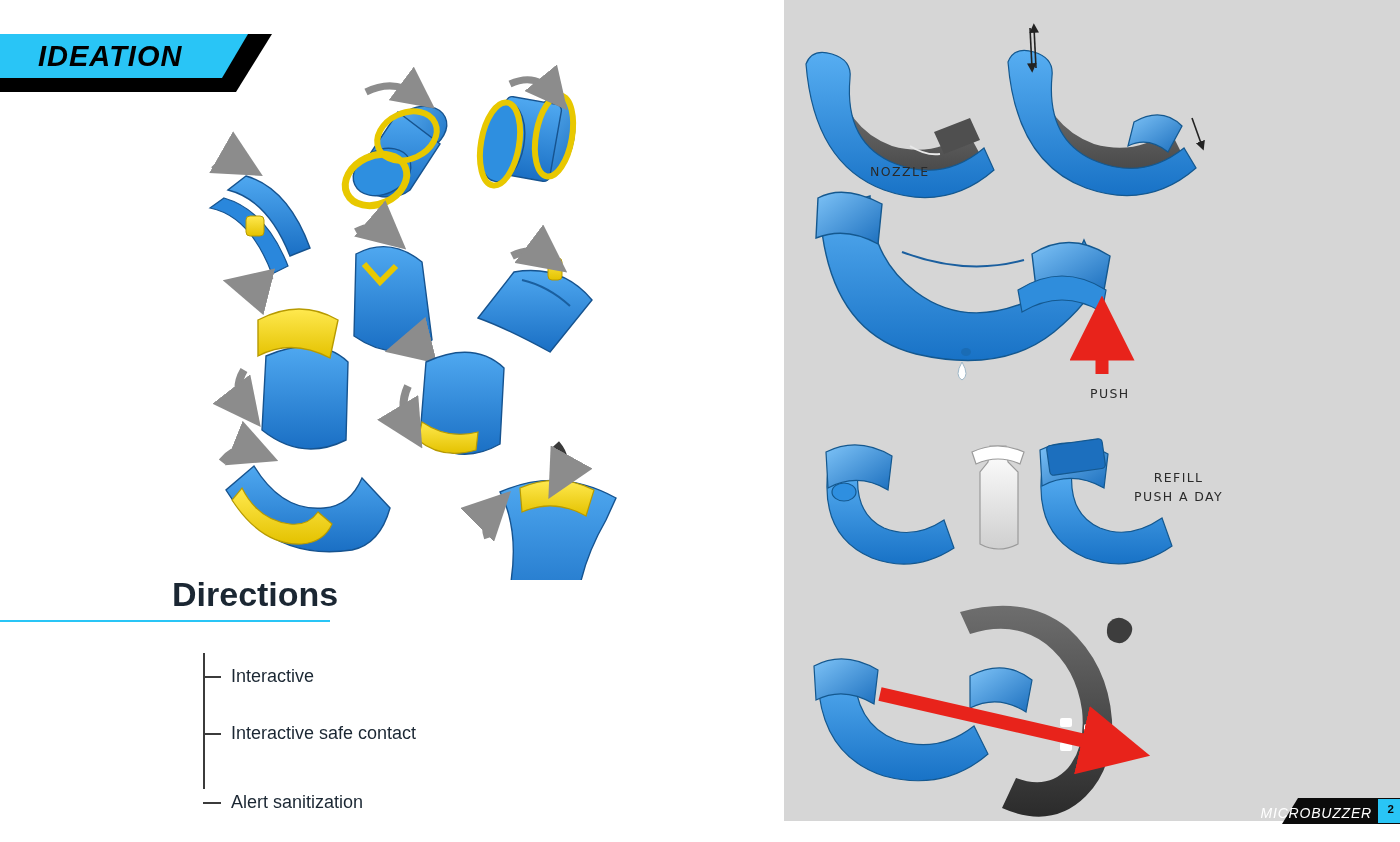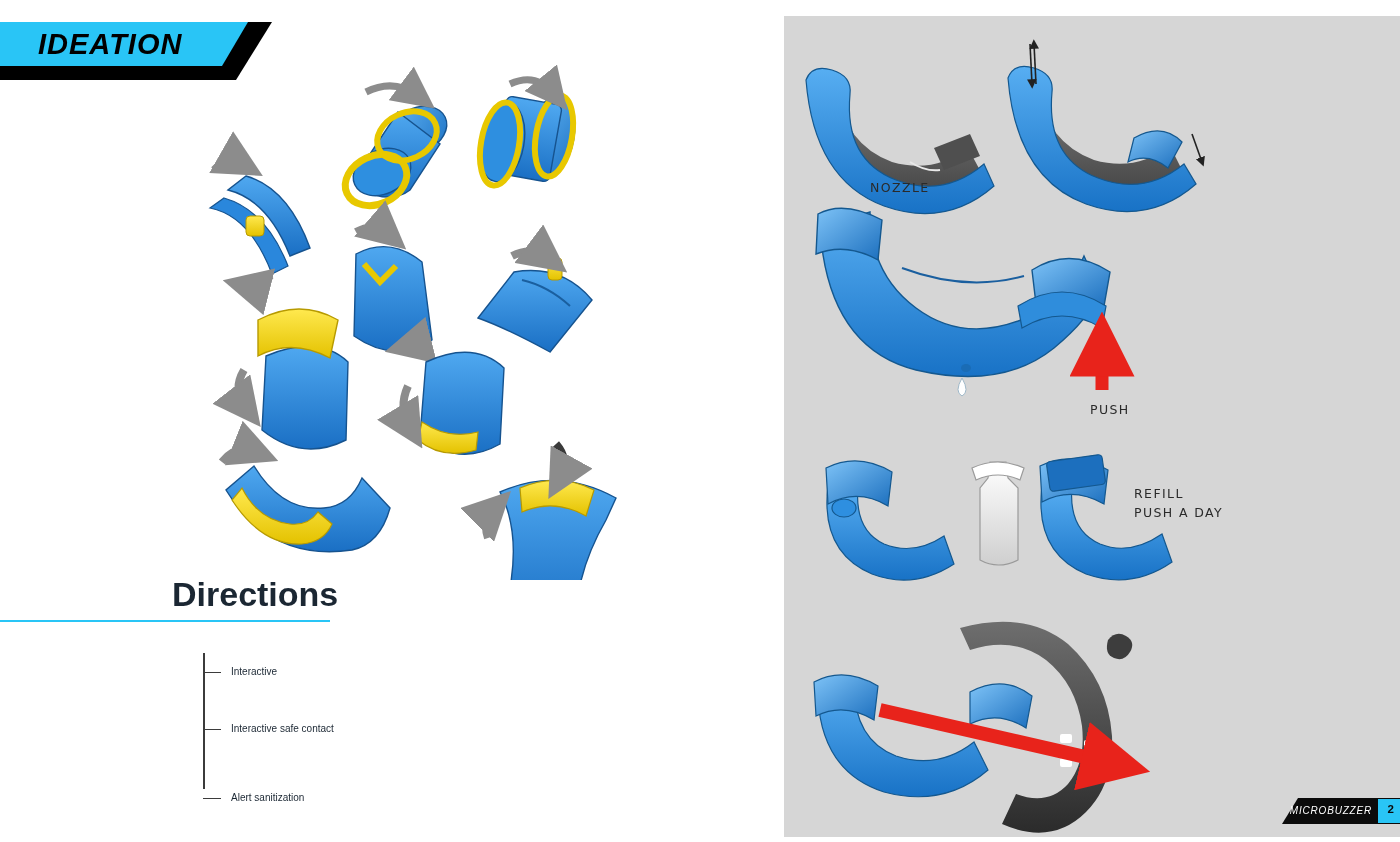--- a/index.html
+++ b/index.html
@@ -19,21 +19,21 @@
   
   .page {
     position: absolute;
     inset: 0;
     background: #ffffff;
   }
 
   .title-banner {
     position: absolute;
     left: 0;
-    top: 22px;
+    top: 34px;
     width: 272px;
     height: 74px;
   }
   .title-banner .black-slab {
     position: absolute;
     left: 0; top: 0;
     width: 272px; height: 58px;
     background: #000000;
     clip-path: polygon(0 0, 272px 0, 236px 58px, 0 58px);
   }
@@ -92,57 +92,57 @@
     position: absolute;
     left: 203px;
     top: 78px;
     width: 2px;
     height: 136px;
     background: #3b3b3b;
   }
   .direction-item {
     position: absolute;
     left: 203px;
-    font-size: 10px;
+    font-size: 18px;
     color: #1b2733;
     white-space: nowrap;
   }
   .direction-item .tick {
     display: inline-block;
     width: 18px;
     height: 1.6px;
     background: #3b3b3b;
     vertical-align: middle;
     margin-right: 10px;
   }
 
   
   .right-panel {
     position: absolute;
     left: 784px;
-    top: 16px;
+    top: 0;
     width: 616px;
     height: 821px;
     background: #d6d6d6;
   }
   .right-panel .panel-inner {
     position: absolute;
     inset: 0;
   }
 
   .handwritten {
     position: absolute;
     font-family: "DejaVu Sans", sans-serif;
     font-size: 12.5px;
     letter-spacing: 1.4px;
     color: #2a2a2a;
   }
   .hw-nozzle { left: 86px; top: 164px; }
   .hw-push   { left: 306px; top: 386px; }
-  .hw-refill { left: 350px; top: 468px; line-height: 19px; }
+  .hw-refill { left: 350px; top: 468px; line-height: 19px; text-align: center; }
 
   
   .footer-badge {
     position: absolute;
     right: 0;
     bottom: 18px;
     width: 118px;
     height: 26px;
   }
   .footer-badge .fb-black {
@@ -154,21 +154,21 @@
   }
   .footer-badge .fb-cyan {
     position: absolute;
     right: 0; top: 1px;
     width: 22px; height: 24px;
     background: #29c5f6;
   }
   .footer-badge .fb-label {
     position: absolute;
     right: 28px; top: 7px;
-    font-size: 10px;
+    font-size: 14px;
     font-style: italic;
     letter-spacing: .8px;
     color: #ffffff;
   }
   .footer-badge .fb-num {
     position: absolute;
     right: 6px; top: 5px;
     font-size: 11.5px;
     font-weight: bold;
     color: #0b0b0b;

